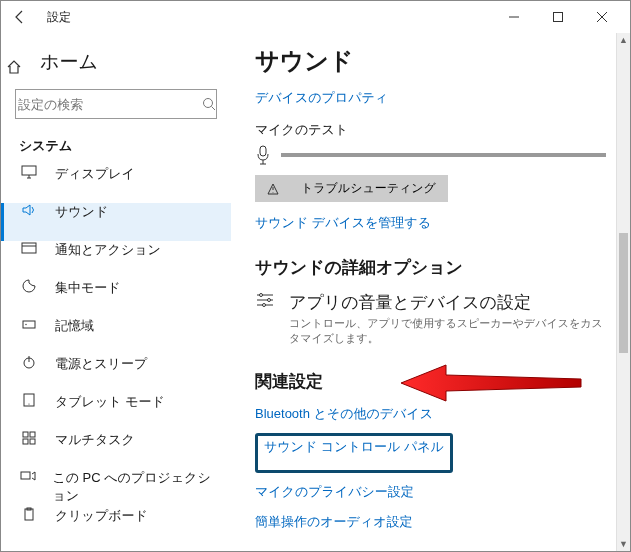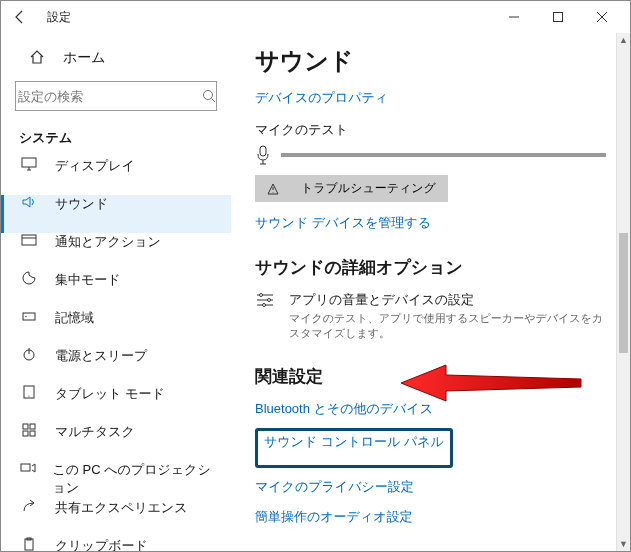--- a/index.html
+++ b/index.html
@@ -40,24 +40,24 @@
   .content {
     display: flex;
     height: calc(100% - 32px);
   }
   .sidebar {
     width: 230px;
     padding: 10px 0 10px 0;
     overflow: hidden;
   }
   .home-row {
-    display: flex; align-items: flex-start;
-    padding: 6px 28px;
-    cursor: pointer;
-    font-size: 14px;
+    display: flex; align-items: flex-end;
+    padding: 6px 5px;
+    cursor: pointer;
+    font-size: 19px;
   }
   .home-row .icon { width: 20px; margin-right: 14px; }
   .searchbox {
     margin: 8px 14px 12px 14px;
     border: 1px solid #999;
     height: 30px;
     display: flex; align-items: center;
     padding: 0 0;
     background: #fff;
   }
@@ -130,21 +130,21 @@
   .section-heading {
     font-size: 17px; font-weight: 700;
     margin: 24px 0 12px 0;
   }
   .app-vol-row {
     display: flex; align-items: flex-start;
     gap: 14px;
     margin-bottom: 6px;
   }
   .app-vol-row .txt { flex: 1; }
-  .app-vol-row .title-sm { font-size: 13px; }
+  .app-vol-row .title-sm { font-size: 17px; }
   .app-vol-row .desc { font-size: 11px; color: #666; margin-top: 2px; }
   .related-list .link { display: block; margin-bottom: 12px; }
   .highlight-box {
     border: 3px solid #0c4a6e;
     border-radius: 3px;
     padding: 2px 6px;
     display: inline-block;
     margin-bottom: 10px;
   }
   .scrollbar-track {
@@ -312,28 +312,20 @@
     <div class="nav-item">
       <span class="icon">
         <svg width="16" height="14" viewBox="0 0 16 14">
             <rect x="1" y="3" width="9" height="7" stroke="#333" fill="none"></rect>
             <path d="M12 5 L15 3 V11 L12 9" stroke="#333" fill="none"></path>
           </svg>
       </span>
       <span>この PC へのプロジェクション</span>
     </div>
 
-    <div class="nav-item">
-      <span class="icon">
-        <svg width="14" height="14" viewBox="0 0 14 14">
-            <path d="M2 12 Q2 4 12 4 M8 1 L12 4 L8 7" stroke="#333" fill="none"></path>
-          </svg>
-      </span>
-      <span>共有エクスペリエンス</span>
-    </div>
 
     <div class="nav-item">
       <span class="icon">
         <svg width="14" height="14" viewBox="0 0 14 14">
             <rect x="3" y="2" width="8" height="11" stroke="#333" fill="none"></rect>
             <rect x="5" y="1" width="4" height="2" stroke="#333" fill="none"></rect>
           </svg>
       </span>
       <span>クリップボード</span>
     </div>
@@ -374,21 +366,21 @@
       <span>
         <svg width="20" height="18" viewBox="0 0 20 18">
             <path d="M2 4 H18 M2 9 H18 M2 14 H18" stroke="#333"></path>
             <circle cx="6" cy="4" r="1.5" fill="#fff" stroke="#333"></circle>
             <circle cx="14" cy="9" r="1.5" fill="#fff" stroke="#333"></circle>
             <circle cx="9" cy="14" r="1.5" fill="#fff" stroke="#333"></circle>
           </svg>
       </span>
       <div class="txt">
         <div class="title-sm">アプリの音量とデバイスの設定</div>
-        <div class="desc">マイクのテスト、アプリで使用するスピーカーやデバイスをカスタマイズします。</div>
+        <div class="desc">コントロール、アプリで使用するスピーカーやデバイスをカスタマイズします。</div>
       </div>
     </div>
 
     <div class="section-heading">関連設定</div>
     <div class="related-list">
       <span class="link" style="display:block;margin-bottom:10px;">Bluetooth とその他のデバイス</span>
       <div class="highlight-box">
         <span class="link">サウンド コントロール パネル</span>
       </div>
       <span class="link" style="display:block;margin-bottom:12px;">マイクのプライバシー設定</span>

